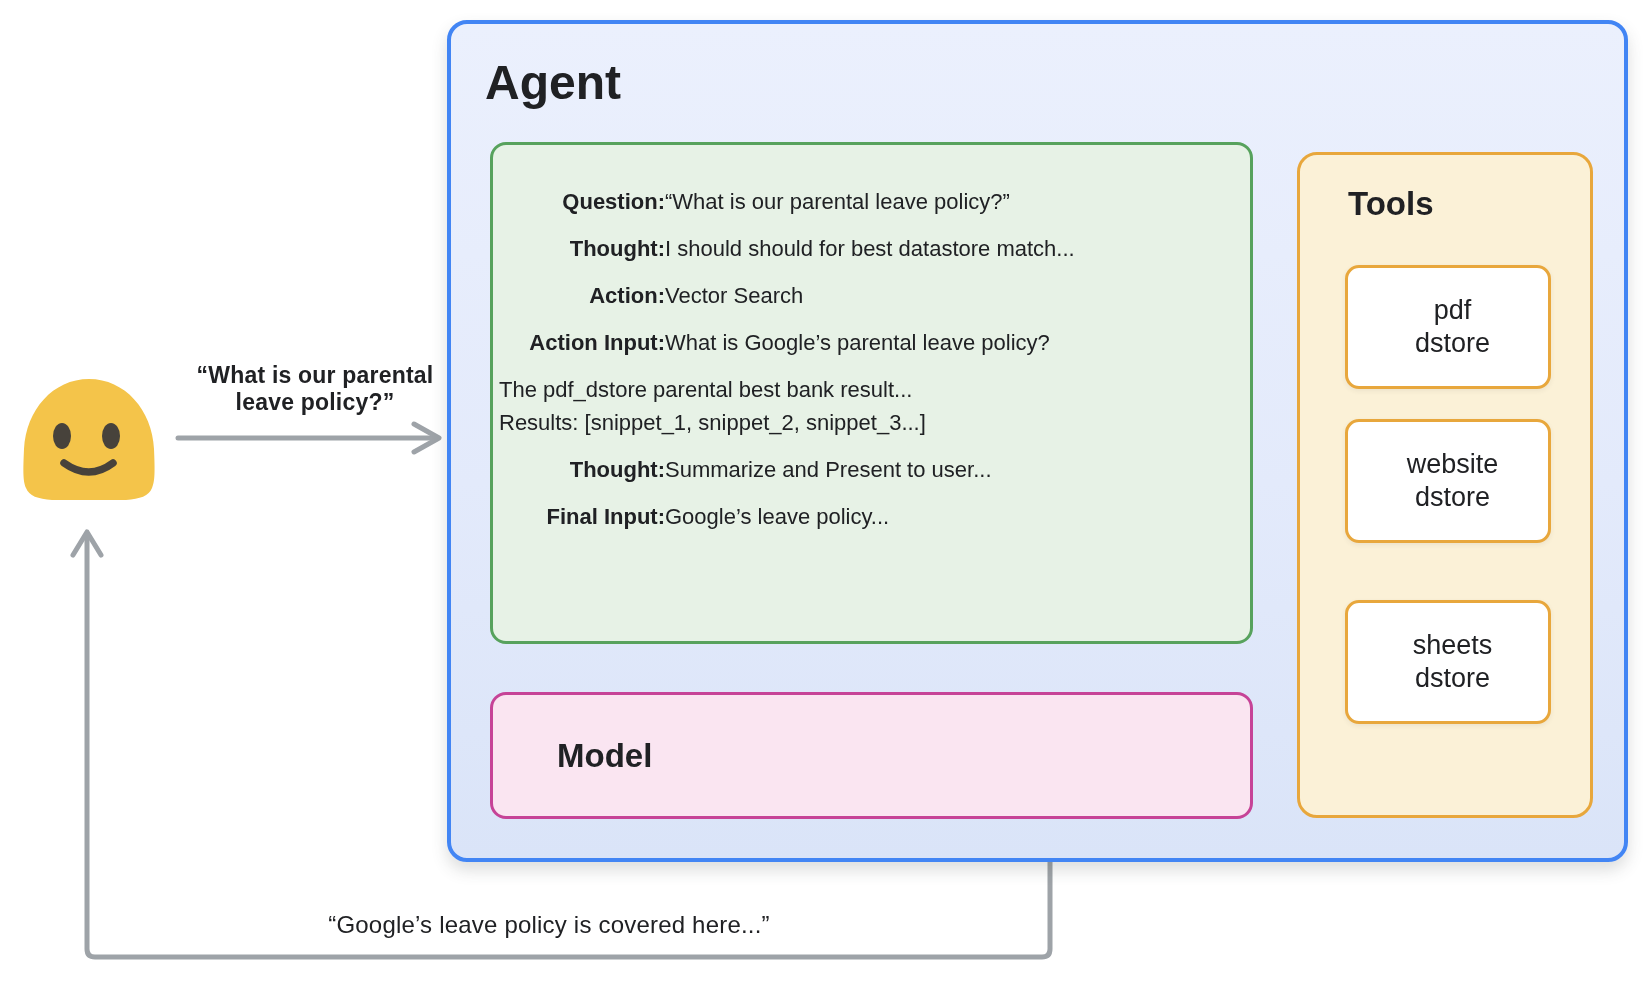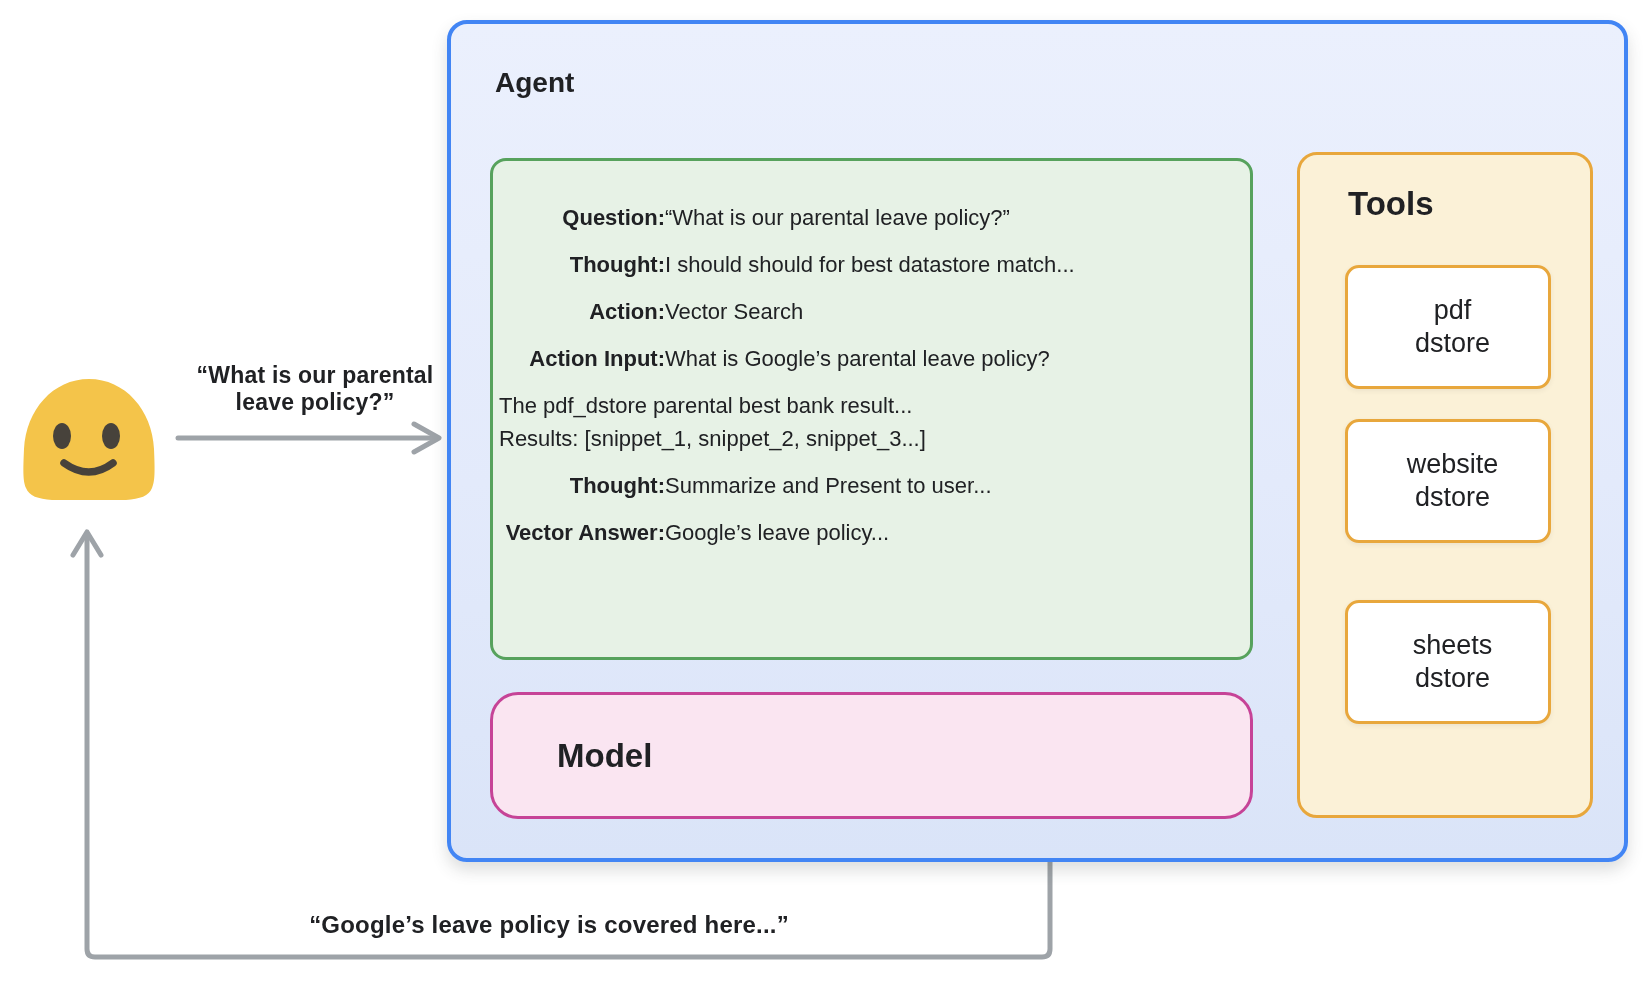--- a/index.html
+++ b/index.html
@@ -11,46 +11,46 @@
   .overlay{position:absolute;left:0;top:0;width:1648px;height:982px;pointer-events:none;}
 
   
   .user-emoji{position:absolute;left:14px;top:376px;width:150px;height:128px;}
   .request-label{
     position:absolute;left:155px;top:362px;width:320px;
     text-align:center;font-size:23px;line-height:27px;font-weight:600;letter-spacing:0.2px;
   }
   .response-label{
     position:absolute;left:239px;top:910px;width:620px;
-    text-align:center;font-size:24px;line-height:29px;font-weight:700;letter-spacing:0.2px;
+    text-align:center;font-size:24px;line-height:29px;font-weight:400;letter-spacing:0.2px;
   }
 
   
   .agent-box{
     position:absolute;left:447px;top:20px;width:1181px;height:842px;
     border:4px solid #4285F4;border-radius:20px;
     background:linear-gradient(180deg,#EBF0FD 0%,#E3EAFB 55%,#DAE4F8 100%);
     box-shadow:0 8px 16px rgba(60,64,67,0.18);
   }
-  .agent-title{position:absolute;left:44px;top:36px;font-size:28px;line-height:46px;font-weight:600;}
+  .agent-title{position:absolute;left:34px;top:36px;font-size:48px;line-height:46px;font-weight:600;}
 
   
   .scratchpad{
-    position:absolute;left:39px;top:134px;width:763px;height:502px;
+    position:absolute;left:39px;top:118px;width:763px;height:502px;
     border:3px solid #57A25D;border-radius:16px;background:#E7F2E6;
     padding:40px 18px 0 6px;
   }
   .sp-row{display:flex;margin-bottom:14px;font-size:22px;line-height:33px;}
   .sp-label{flex:0 0 166px;text-align:right;font-weight:700;white-space:nowrap;}
   .sp-value{margin-left:0;font-weight:400;}
 
   
   .model-box{
     position:absolute;left:39px;top:668px;width:763px;height:127px;
-    border:3.5px solid #C64397;border-radius:28px;background:#FAE5F1;
+    border:3.5px solid #C64397;border-radius:16px;background:#FAE5F1;
     display:flex;align-items:center;
   }
   .model-title{margin-left:64px;font-size:33px;font-weight:600;}
 
   
   .tools-box{
     position:absolute;left:846px;top:128px;width:296px;height:666px;
     border:3px solid #E8A73C;border-radius:20px;background:#FBF1D7;
   }
   .tools-title{position:absolute;left:48px;top:30px;font-size:33px;font-weight:600;}
@@ -130,21 +130,21 @@
         <div class="sp-value">
           <div>The pdf_dstore parental best bank result...</div>
           <div>Results: [snippet_1, snippet_2, snippet_3...]</div>
         </div>
       </div>
       <div class="sp-row">
         <div class="sp-label">Thought:</div>
         <div class="sp-value">Summarize and Present to user...</div>
       </div>
       <div class="sp-row">
-        <div class="sp-label">Vector Answer:</div>
+        <div class="sp-label">Final Input:</div>
         <div class="sp-value">Google’s leave policy...</div>
       </div>
     </div>
 
     <div class="model-box">
       <div class="model-title">Model</div>
     </div>
 
     <div class="tools-box">
       <div class="tools-title">Tools</div>

